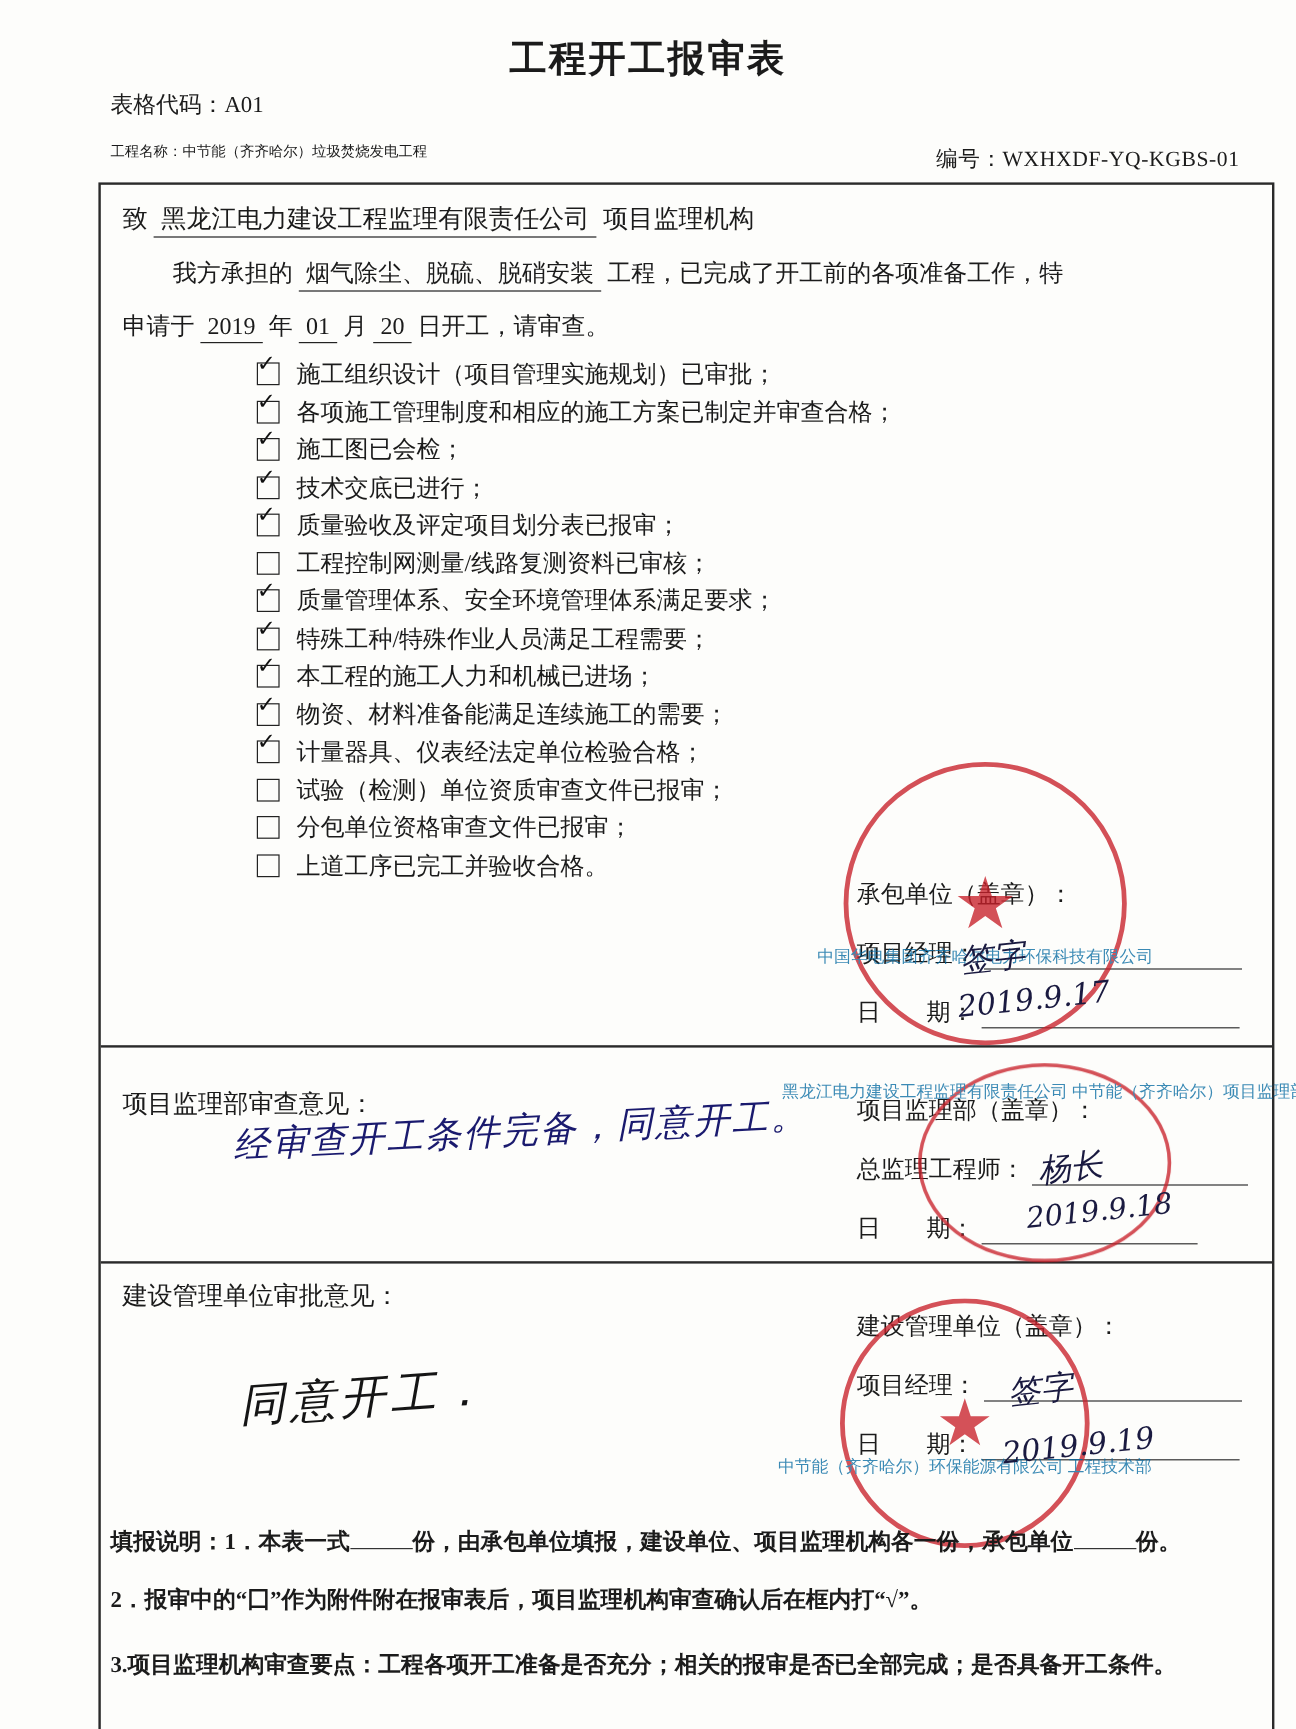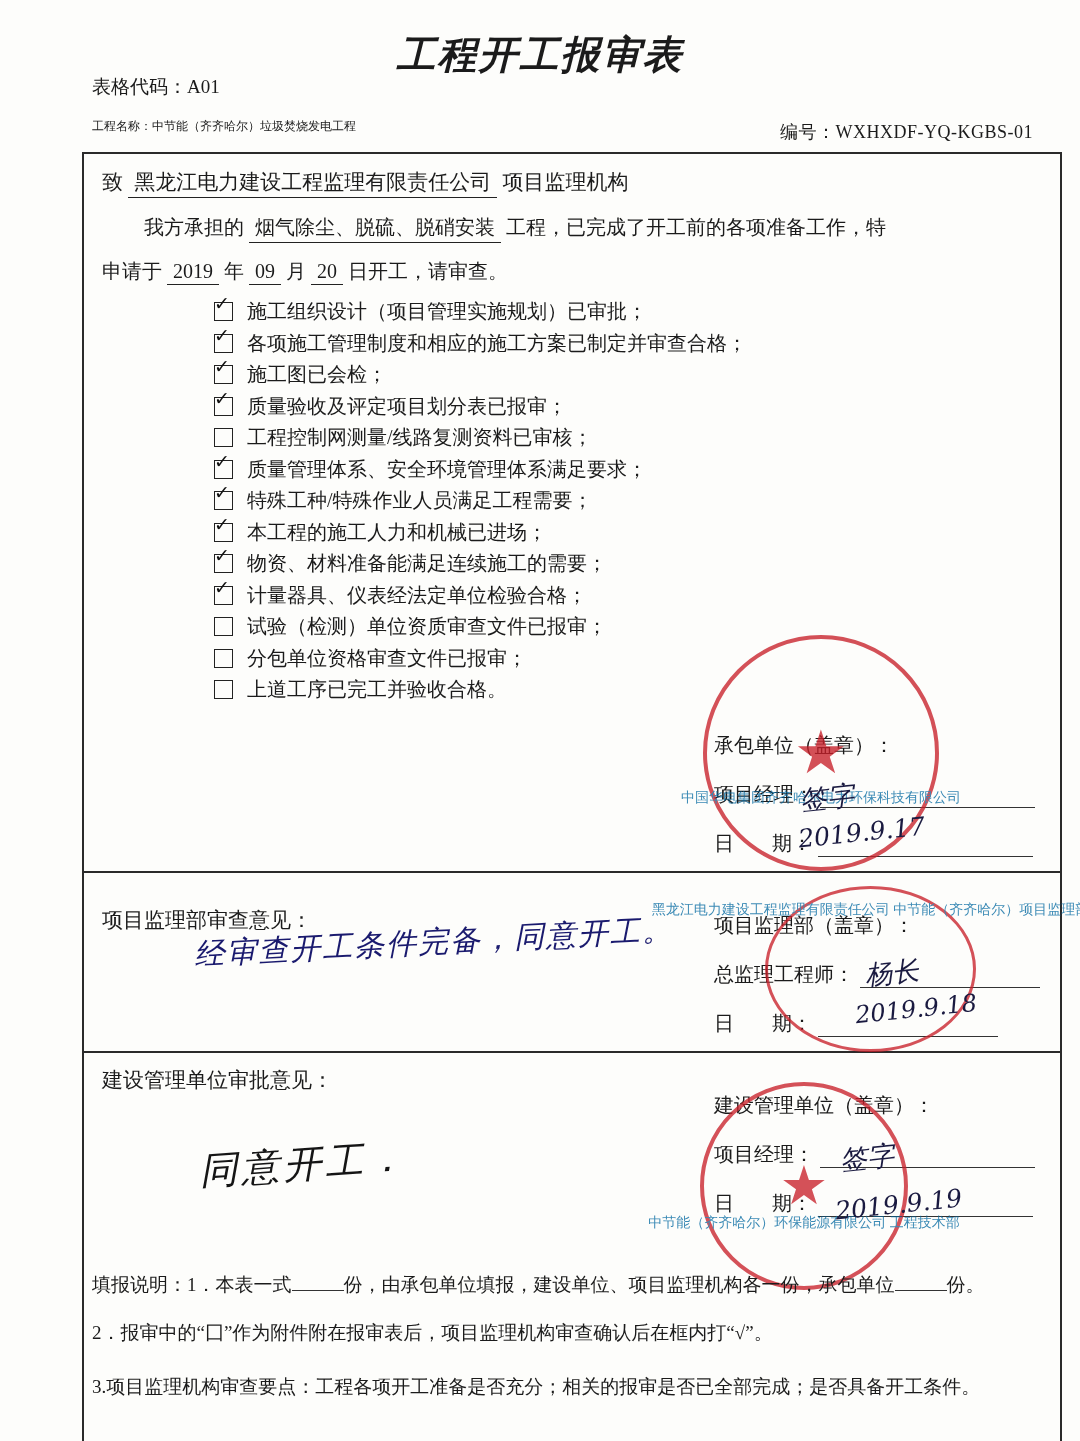--- a/index.html
+++ b/index.html
@@ -21,24 +21,23 @@
     background: #fdfdfb;
   }
 
   
   .doc-title {
     position: absolute;
     top: 28px;
     left: 0;
     width: 100%;
     text-align: center;
-    font-size: 39px;
+    font-size: 31px;
     font-weight: bold;
     letter-spacing: 2px;
-    font-style: italic;
   }
   .form-code {
     position: absolute;
     top: 74px;
     left: 92px;
     font-size: 19px;
   }
   .proj-name {
     position: absolute;
     top: 118px;
@@ -200,20 +199,21 @@
     top: 938px;
     font-size: 20px;
   }
 
   
   .note {
     position: absolute;
     left: 92px;
     font-size: 19px;
     white-space: nowrap;
+    font-weight: bold;
   }
   .note.n1 { top: 1272px; }
   .note.n2 { top: 1320px; }
   .note.n3 { top: 1374px; }
   .blank-u {
     display: inline-block;
     width: 52px;
     border-bottom: 1.4px solid #333;
   }
 
@@ -290,41 +290,45 @@
     <div class="para1">
       <span>我方承担的</span>
       <span class="u">烟气除尘、脱硫、脱硝安装</span>
       <span>工程，已完成了开工前的各项准备工作，特</span>
     </div>
 
     <div class="para2">
       <span>申请于</span>
       <span class="u">2019</span>
       <span>年</span>
-      <span class="u">09</span>
+      <span class="u">01</span>
       <span>月</span>
       <span class="u">20</span>
       <span>日开工，请审查。</span>
     </div>
 
     <div class="checklist">
       <div class="ck-row">
           <span class="box checked"></span>
           <span>施工组织设计（项目管理实施规划）已审批；</span>
         </div>
       <div class="ck-row">
           <span class="box checked"></span>
           <span>各项施工管理制度和相应的施工方案已制定并审查合格；</span>
         </div>
       <div class="ck-row">
           <span class="box checked"></span>
           <span>施工图已会检；</span>
         </div>
       <div class="ck-row">
           <span class="box checked"></span>
+          <span>技术交底已进行；</span>
+        </div>
+      <div class="ck-row">
+          <span class="box checked"></span>
           <span>质量验收及评定项目划分表已报审；</span>
         </div>
       <div class="ck-row">
           <span class="box"></span>
           <span>工程控制网测量/线路复测资料已审核；</span>
         </div>
       <div class="ck-row">
           <span class="box checked"></span>
           <span>质量管理体系、安全环境管理体系满足要求；</span>
         </div>

